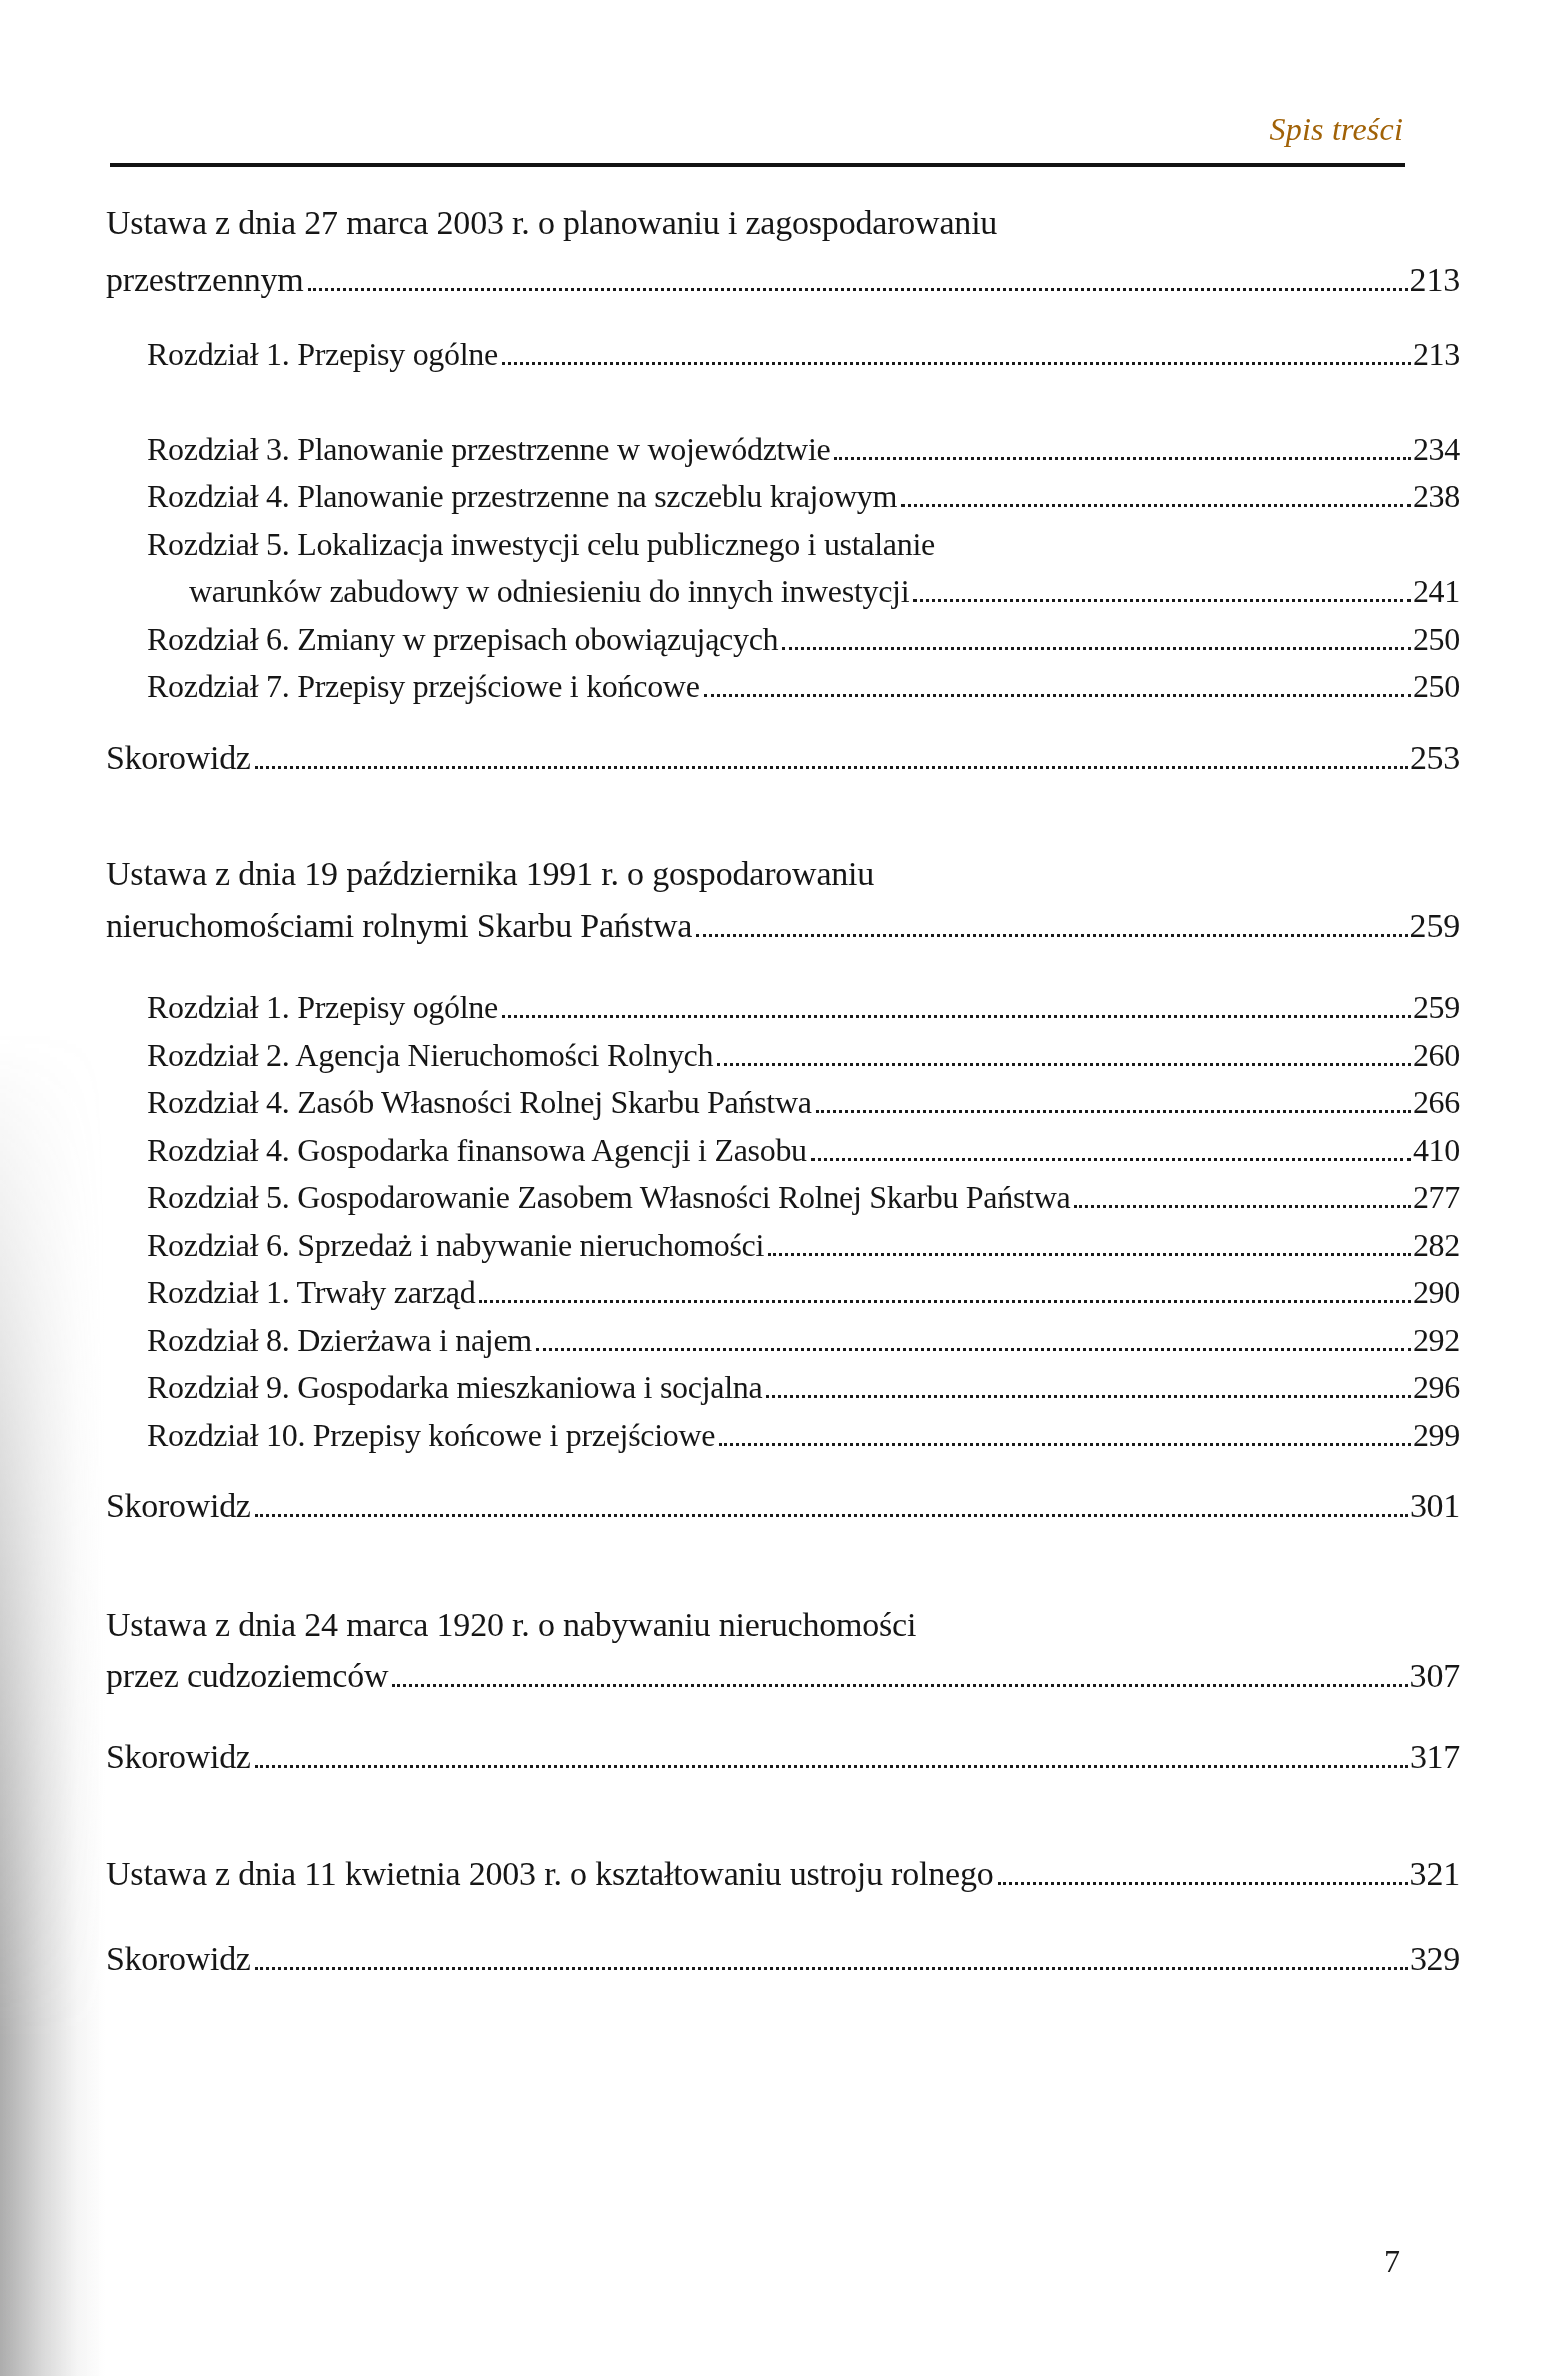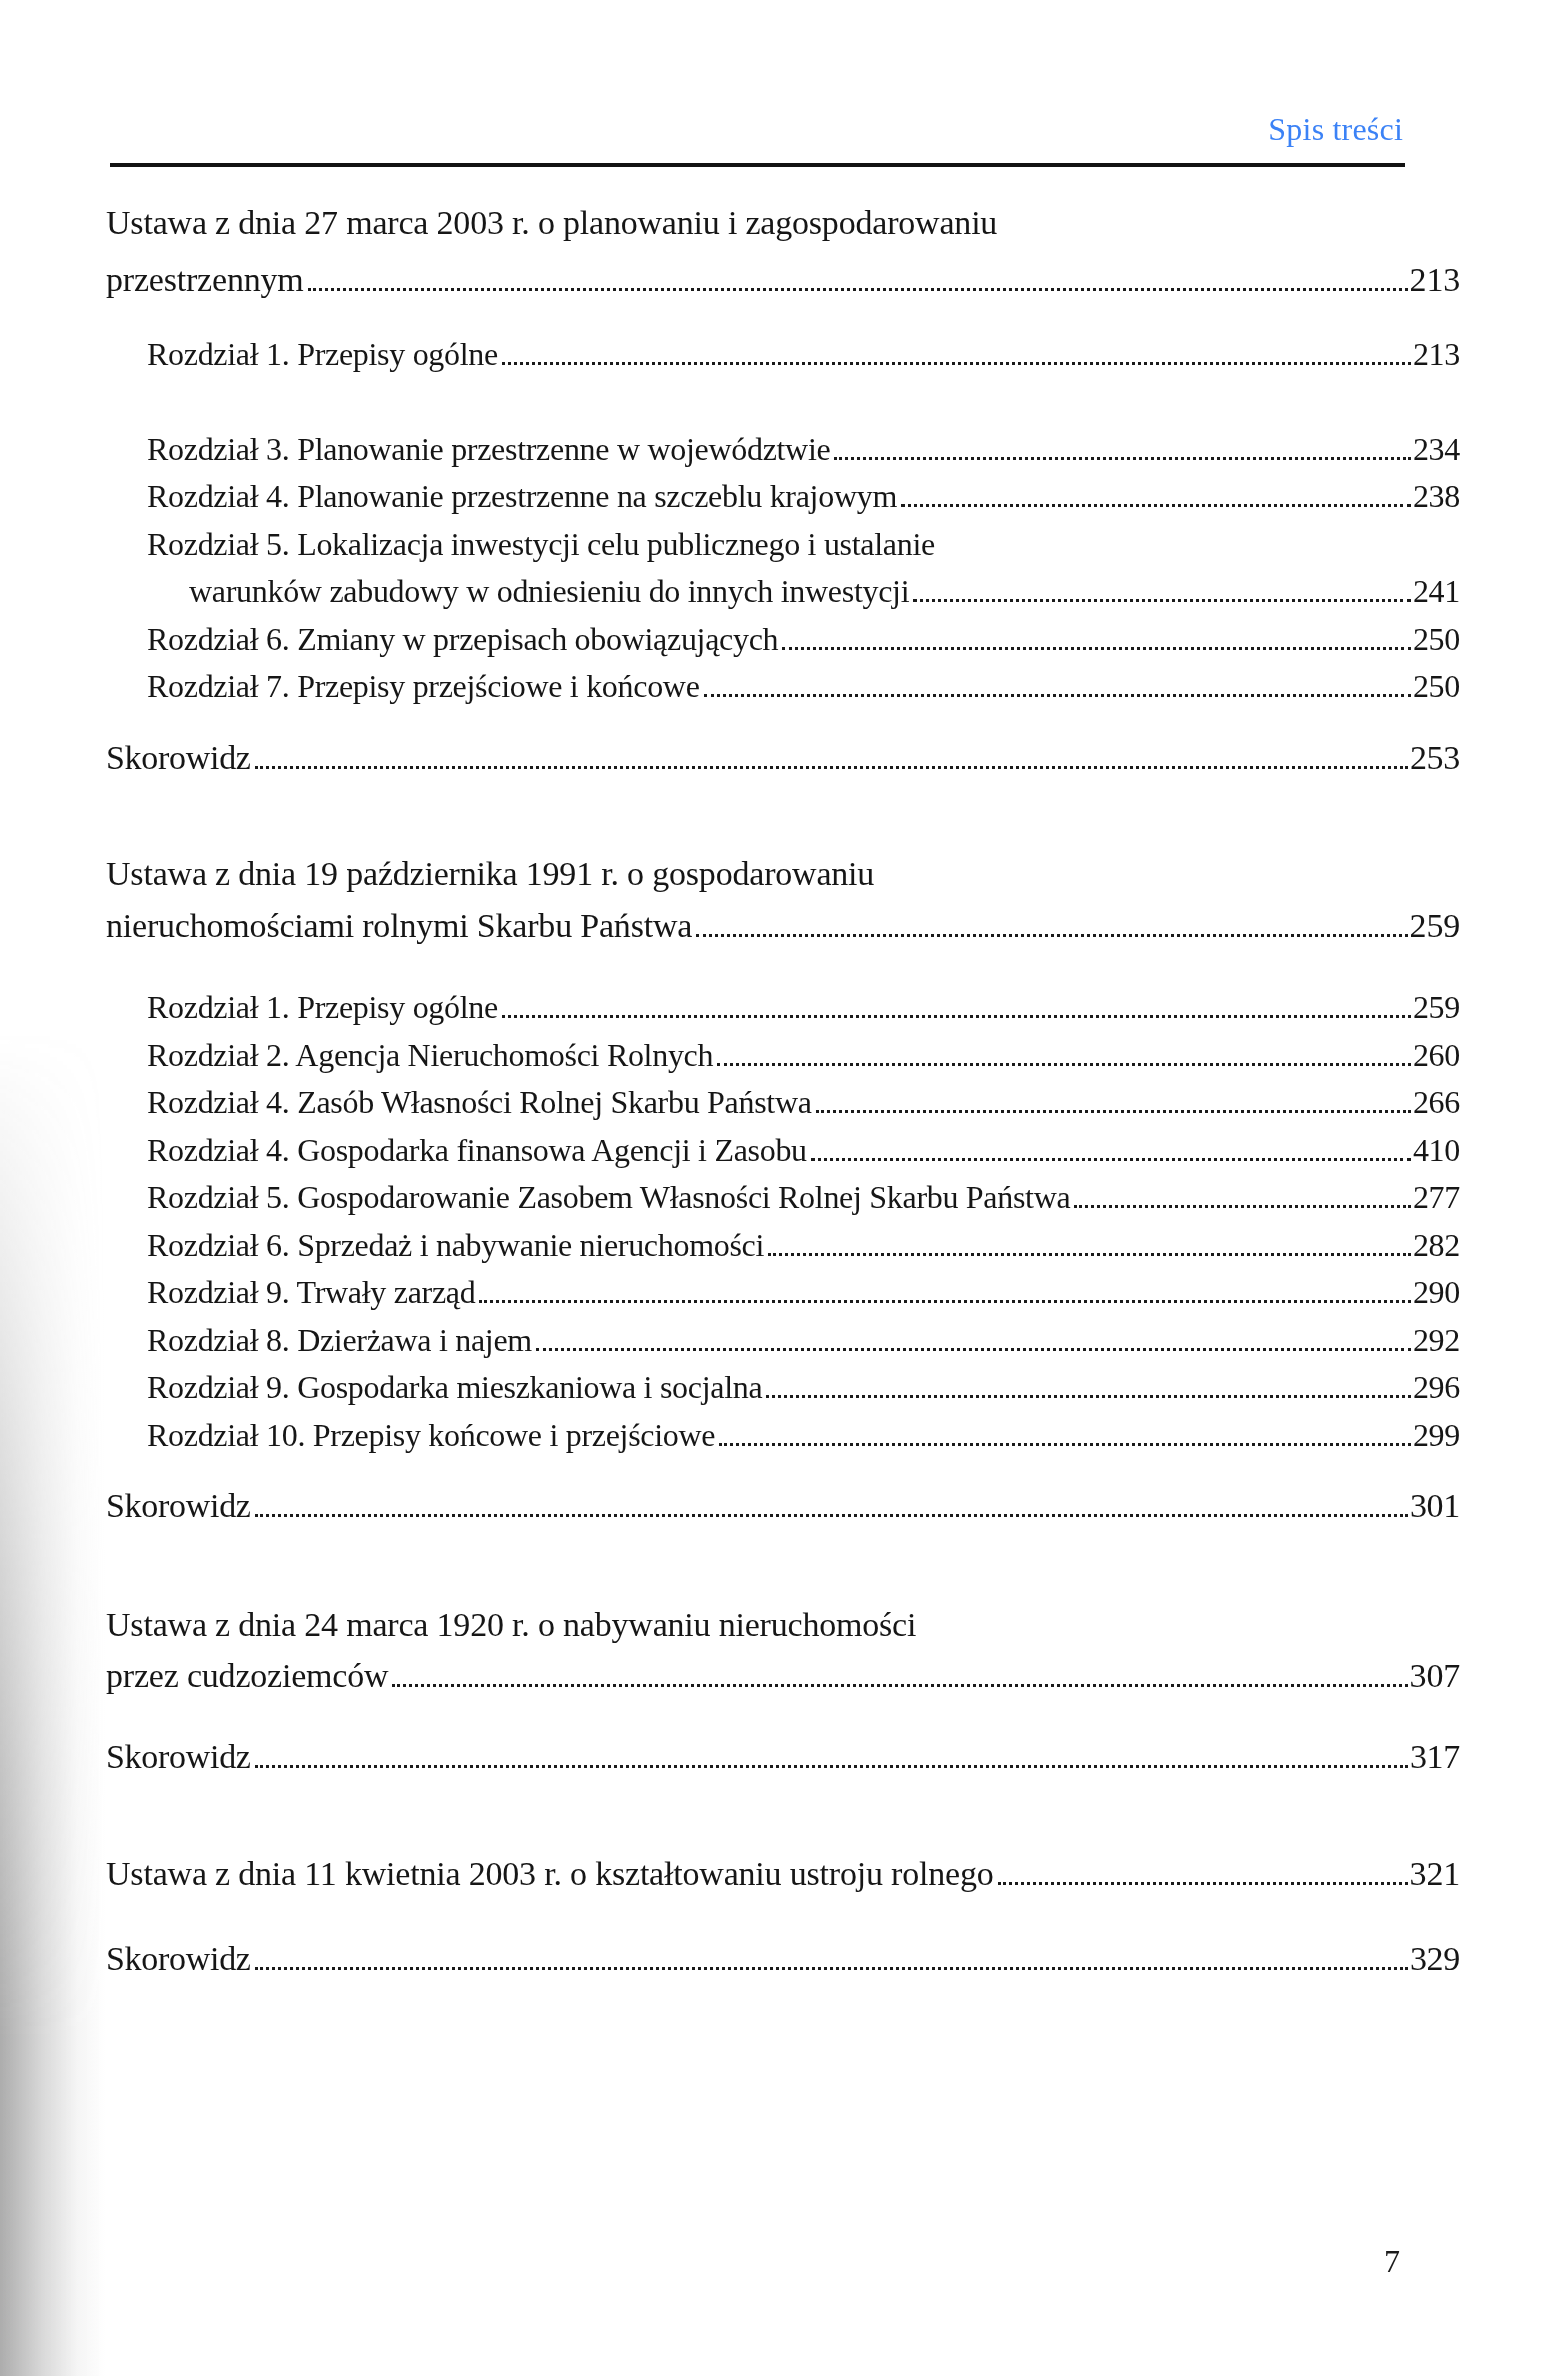--- a/index.html
+++ b/index.html
@@ -9,23 +9,24 @@
     position: relative;
     overflow: hidden;
     font-family: "Liberation Serif", "DejaVu Serif", serif;
     color: #161616;
   }
   .page { position: absolute; inset: 0; }
 
   .running-header {
     position: absolute; top: 111px; left: 106px; width: 1297px;
     text-align: right;
+    font-style: italic;
     font-size: 32px;
     letter-spacing: 0.2px;
-    color: #3b82f6;
+    color: #a16207;
   }
   .header-rule {
     position: absolute; top: 163px; left: 110px; width: 1295px; height: 4px;
     background: #121212;
   }
 
   .content {
     position: absolute; left: 106px; top: 0; width: 1354px; height: 2376px;
   }
   .row {
@@ -159,21 +160,21 @@
       <span class="label">Rozdział 5. Gospodarowanie Zasobem Własności Rolnej Skarbu Państwa</span>
       <span class="leader"></span>
       <span class="pagenum">277</span>
     </div>
     <div class="row chapter" style="top:1228px">
       <span class="label">Rozdział 6. Sprzedaż i nabywanie nieruchomości</span>
       <span class="leader"></span>
       <span class="pagenum">282</span>
     </div>
     <div class="row chapter" style="top:1275px">
-      <span class="label">Rozdział 9. Trwały zarząd</span>
+      <span class="label">Rozdział 1. Trwały zarząd</span>
       <span class="leader"></span>
       <span class="pagenum">290</span>
     </div>
     <div class="row chapter" style="top:1323px">
       <span class="label">Rozdział 8. Dzierżawa i najem</span>
       <span class="leader"></span>
       <span class="pagenum">292</span>
     </div>
     <div class="row chapter" style="top:1370px">
       <span class="label">Rozdział 9. Gospodarka mieszkaniowa i socjalna</span>

